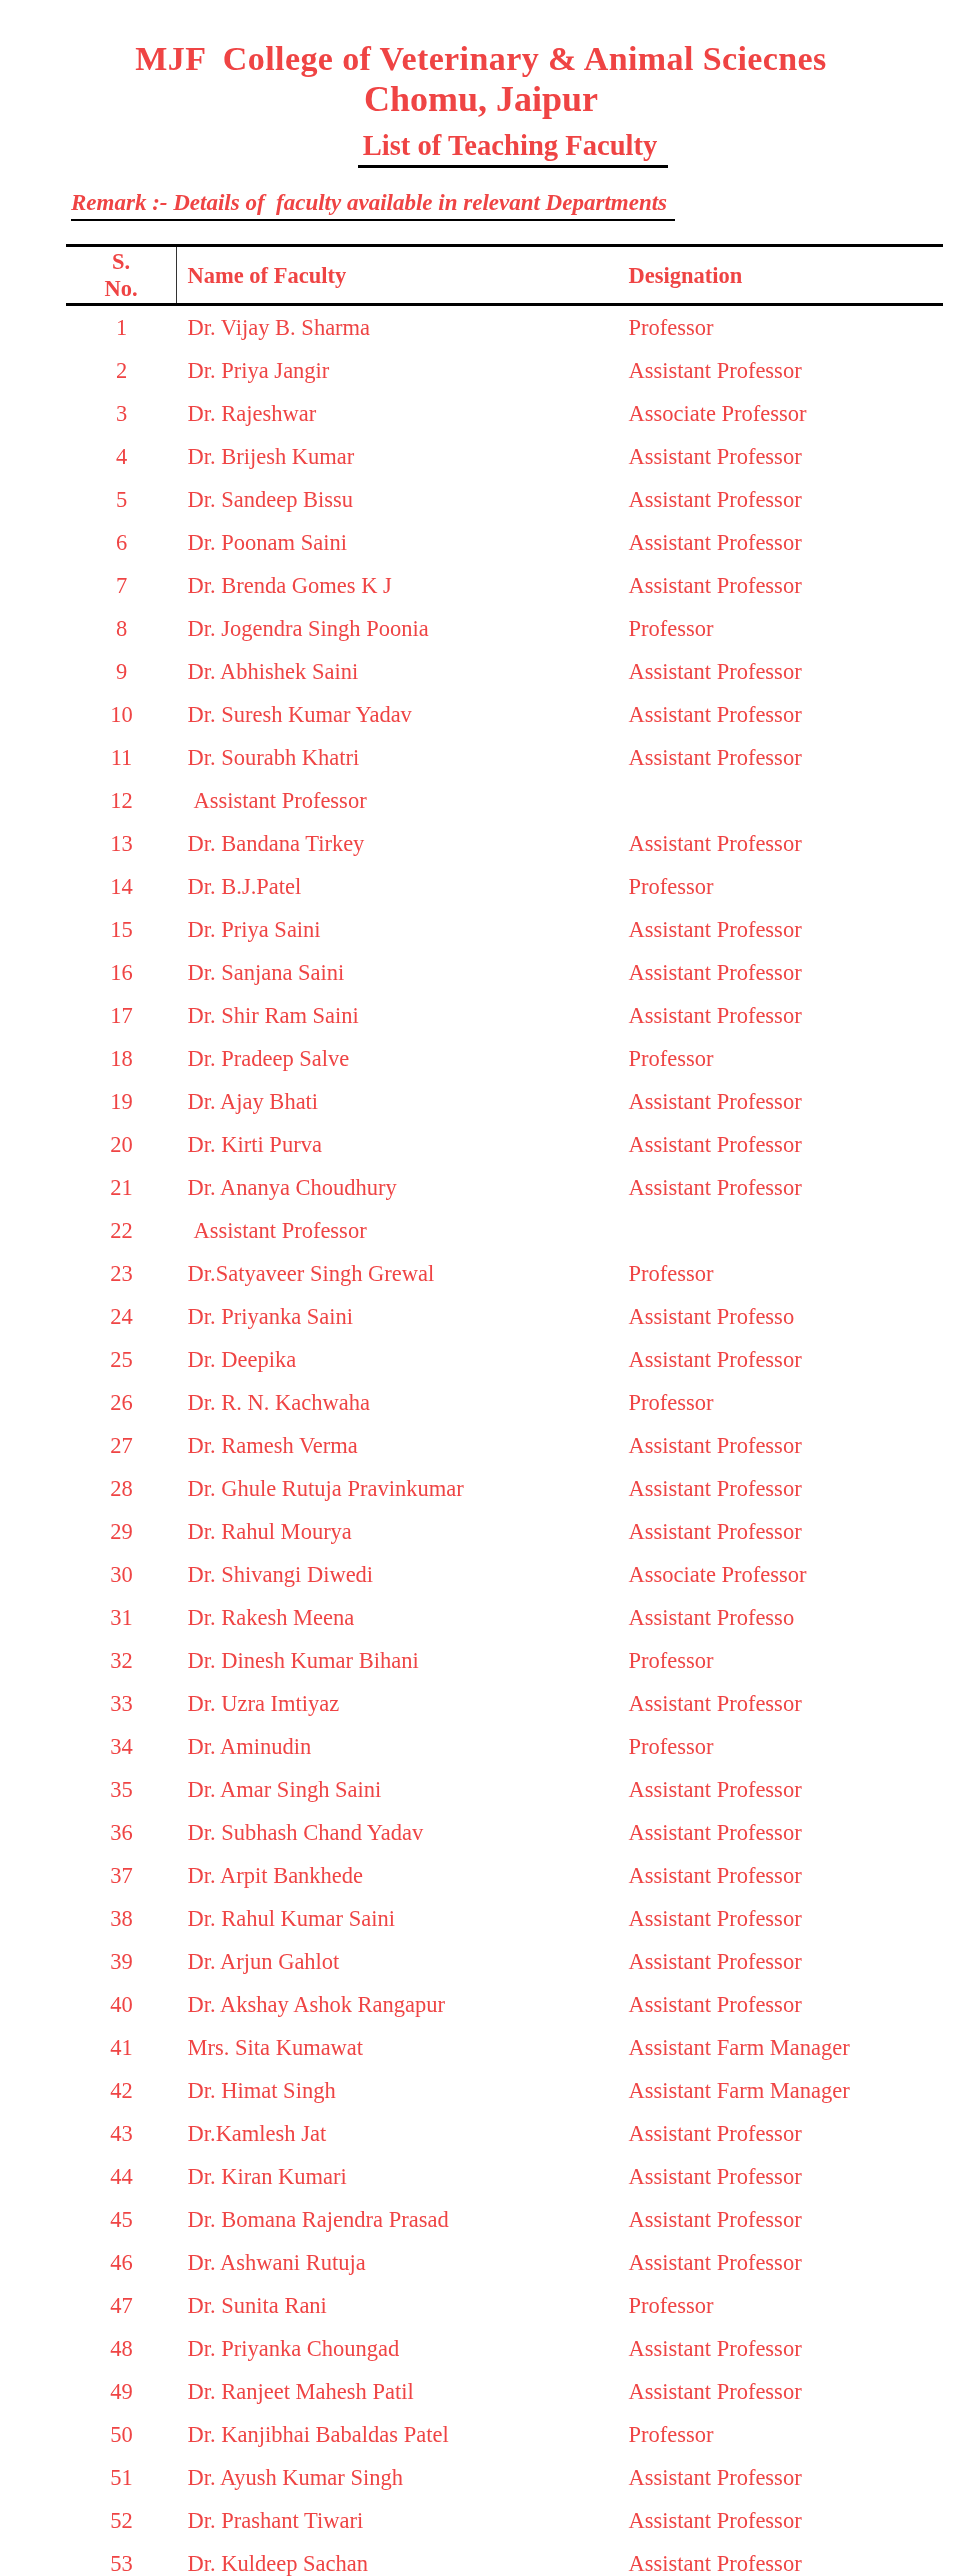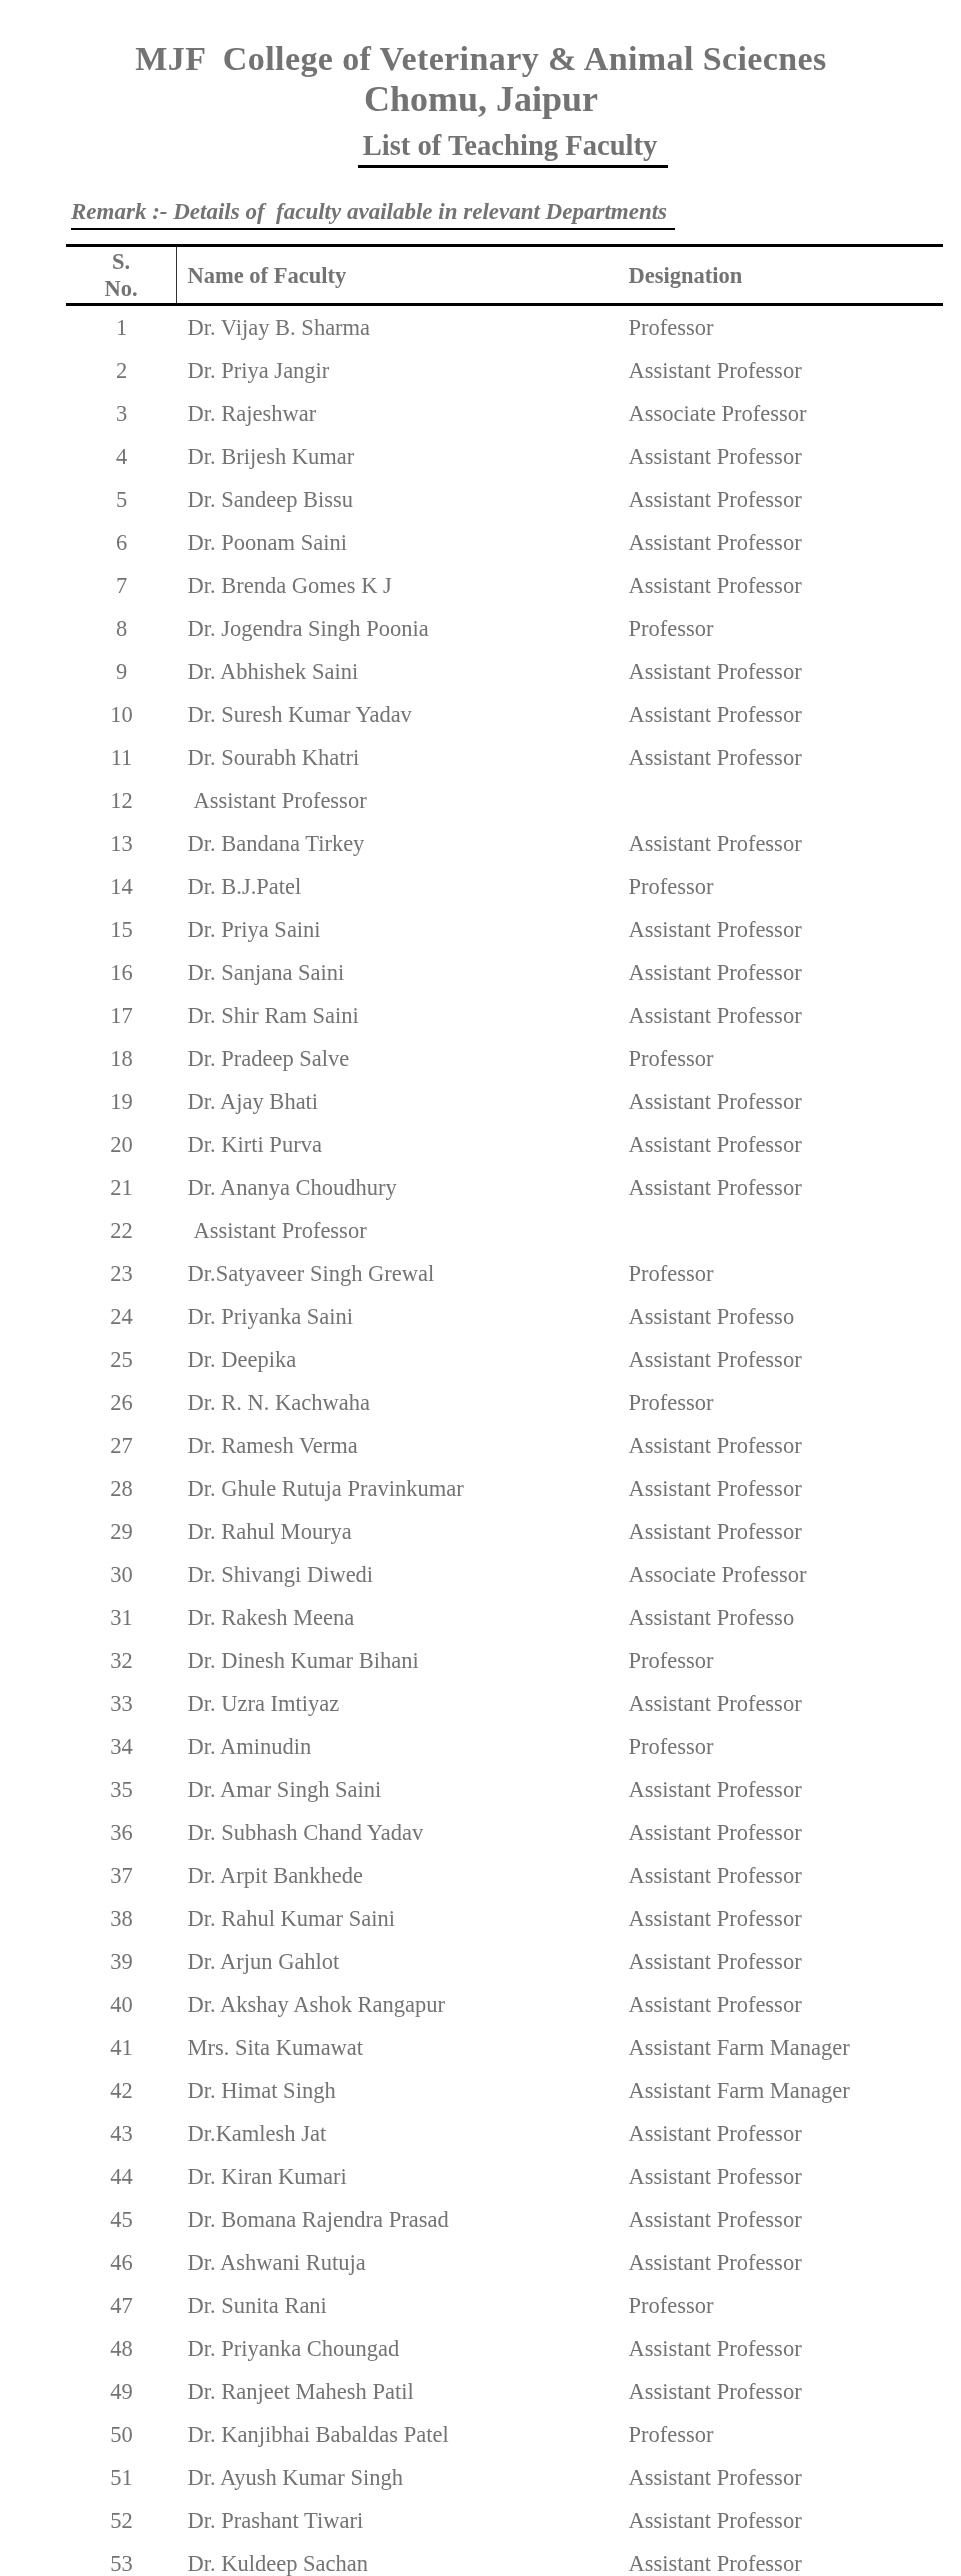--- a/index.html
+++ b/index.html
@@ -7,21 +7,21 @@
     padding: 0;
     background: #ffffff;
   }
   .page {
     position: relative;
     width: 962px;
     height: 2576px;
     background: #ffffff;
     overflow: hidden;
     font-family: "Liberation Serif", "DejaVu Serif", serif;
-    color: #737373;
+    color: #ef4444;
   }
   .title1 {
     position: absolute;
     top: 38px;
     left: 0;
     width: 100%;
     text-align: center;
     font-size: 34px;
     font-weight: bold;
     line-height: 41px;
@@ -49,21 +49,21 @@
   .title3 {
     display: inline-block;
     font-size: 28.6px;
     font-weight: bold;
     line-height: 35px;
     border-bottom: 3px solid #000000;
     padding: 0 10.5px 2.3px 4.5px;
   }
   .remark-wrap {
     position: absolute;
-    top: 198px;
+    top: 189px;
     left: 71px;
   }
   .remark {
     display: inline-block;
     font-size: 23px;
     font-weight: bold;
     font-style: italic;
     line-height: 28.6px;
     border-bottom: 2.3px solid #000000;
     padding: 0 7.5px 1.5px 0;

